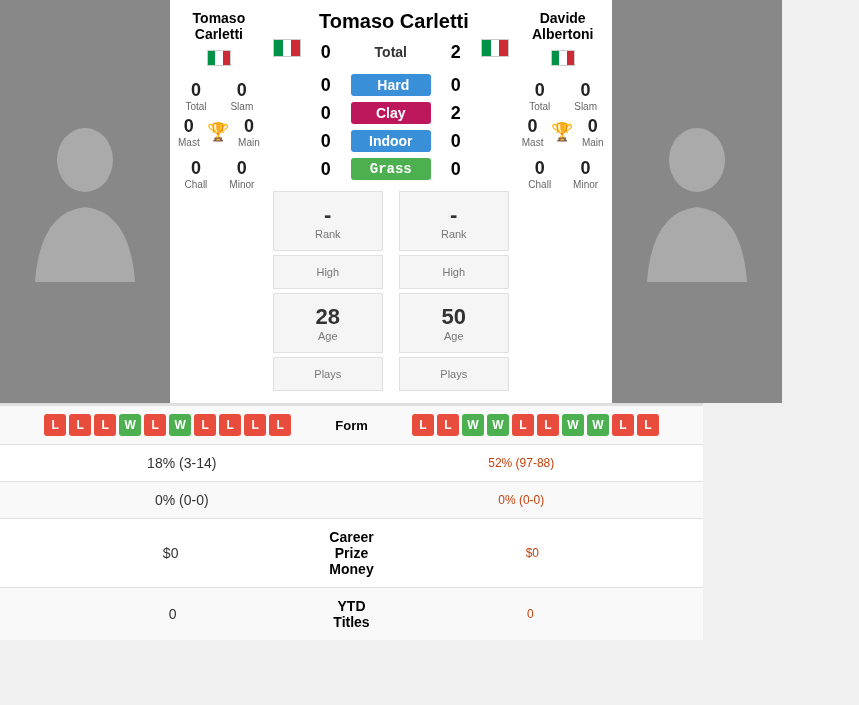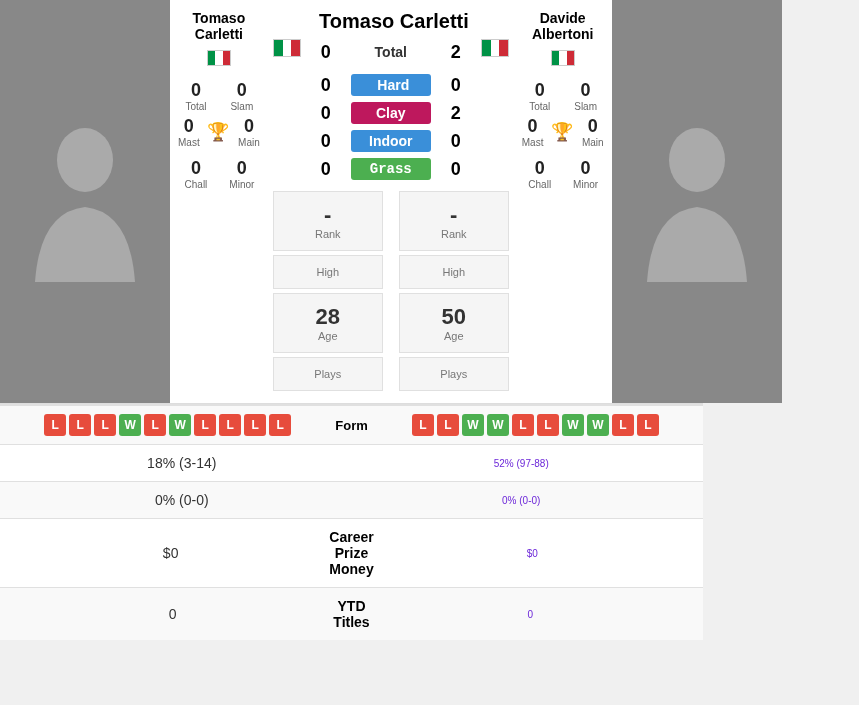--- a/index.html
+++ b/index.html
@@ -212,22 +212,22 @@
     }
     .stats-center {
       flex: 1;
       text-align: center;
       font-weight: bold;
       font-size: 14px;
     }
     .stats-right {
       width: 340px;
       text-align: center;
-      font-size: 10px;
-      color: #6d28d9;
+      font-size: 12px;
+      color: #c2410c;
     }
   </style>
 </head>
 <body>
 
 <div class="container">
 
   <div class="top-section">
 
     <div class="player-photo">

